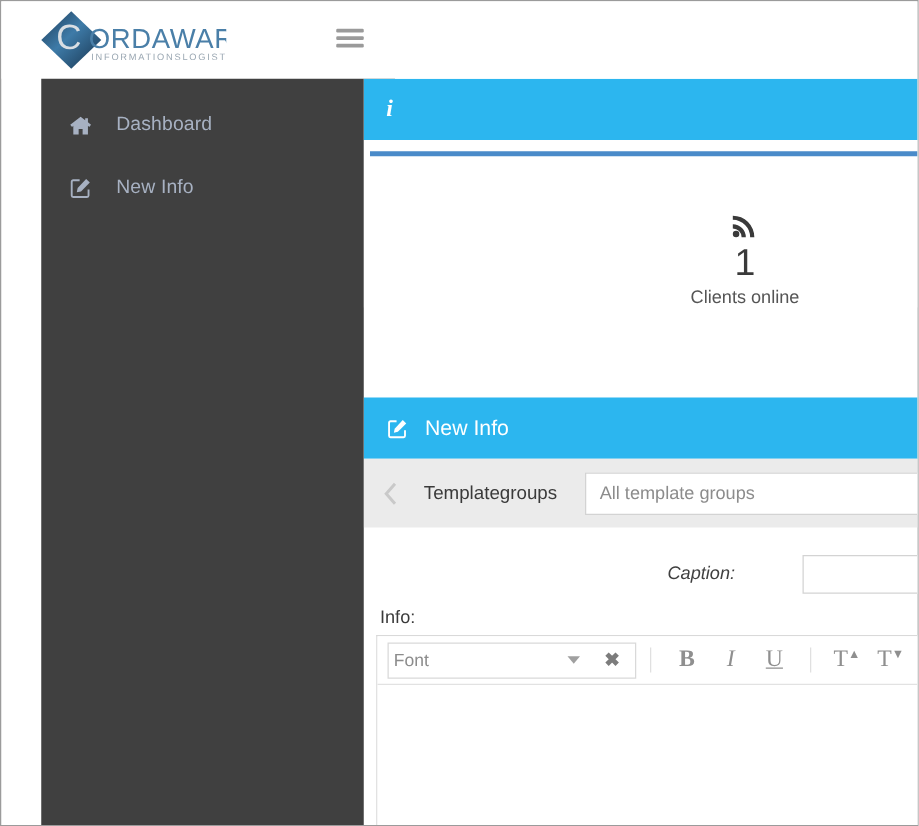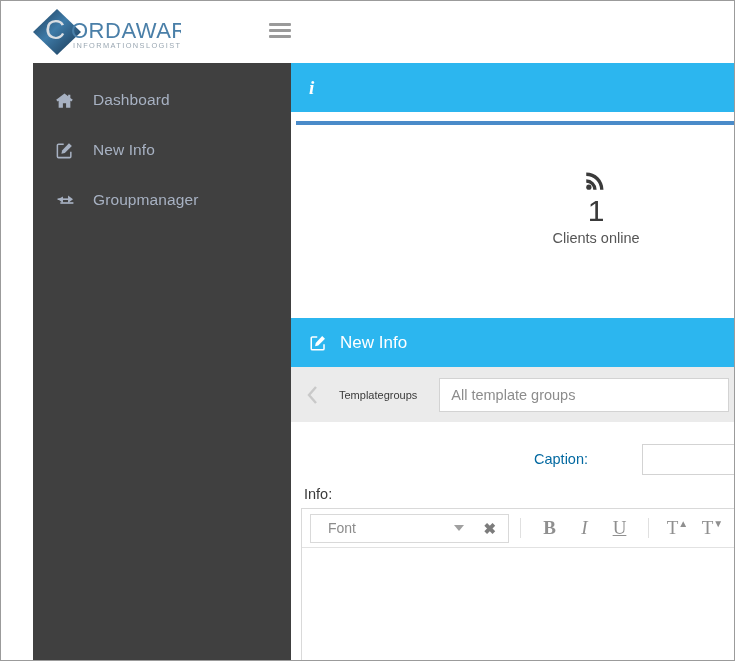--- a/index.html
+++ b/index.html
@@ -178,21 +178,21 @@
   }
   .chev-left {
     color: #c9c9c9;
     display: flex;
     align-items: center;
     cursor: pointer;
     margin-right: 18px;
   }
   .chev-left svg { display:block; }
   .tg-label {
-    font-size: 11px;
+    font-size: 15px;
     color: #3a3a3a;
     margin-right: 22px;
   }
   .tg-select {
     width: 290px;
     height: 34px;
     background: #ffffff;
     border: 1px solid #d3d3d3;
     box-sizing: border-box;
     display: flex;
@@ -208,22 +208,23 @@
     display: flex;
     align-items: center;
     height: 34px;
     margin-bottom: 10px;
   }
   .form-label-right {
     width: 60px;
     margin-left: 243px;
     text-align: left;
     font-size: 14.5px;
-    color: #0369a1;
+    color: #404040;
     margin-right: 0;
+    font-style: italic;
   }
   .caption-input {
     margin-left: 54px;
     width: 340px;
     height: 31px;
     border: 1px solid #d3d3d3;
     background: #ffffff;
     box-sizing: border-box;
     font-family: "Liberation Sans", sans-serif;
     font-size: 14px;
@@ -258,21 +259,21 @@
   }
   .font-select {
     width: 199px;
     height: 29px;
     border: 1px solid #d9d9d9;
     box-sizing: border-box;
     display: flex;
     align-items: center;
     font-size: 14px;
     color: #8c8c8c;
-    padding-left: 17px;
+    padding-left: 4px;
     cursor: pointer;
     position: relative;
   }
   .font-select .caret {
     position: absolute;
     right: 44px;
     width: 0; height: 0;
     border-left: 5px solid transparent;
     border-right: 5px solid transparent;
     border-top: 6px solid #a0a0a0;
@@ -364,31 +365,20 @@
       <span class="nav-icon">
         <svg width="19" height="19" viewBox="0 0 24 24" fill="none" stroke="currentColor" stroke-width="1.9">
           <path d="M20 13.5 L20 19.5 A1.5 1.5 0 0 1 18.5 21 L4.5 21 A1.5 1.5 0 0 1 3 19.5 L3 5.5 A1.5 1.5 0 0 1 4.5 4 L11 4"></path>
           <path d="M17.6 2.7 L21.3 6.4 L12.4 15.3 L8.1 16.2 L9 11.9 Z" fill="currentColor" stroke="none"></path>
         </svg>
       </span>
       <span class="nav-label">New Info</span>
     </div>
 
 
-    <div class="nav-item">
-      <span class="nav-icon">
-        <svg width="21" height="19" viewBox="0 0 24 24" fill="currentColor">
-          <path d="M2 9.3 L18.5 9.3 L18.5 11.4 L2 11.4 Z"></path>
-          <path d="M15.2 5.6 L21.5 10.35 L15.2 15.1 Z"></path>
-          <path d="M22 14.1 L5.5 14.1 L5.5 16.2 L22 16.2 Z"></path>
-          <path d="M8.8 11.4 L2.5 15.15 L8.8 19.9 Z" transform="translate(0,-4.6)"></path>
-        </svg>
-      </span>
-      <span class="nav-label">Groupmanager</span>
-    </div>
   </div>
 
   <div class="content">
 
     <div class="panel">
       <div class="panel-head">
         <span class="ph-icon info-i">i</span>
       </div>
       <div class="panel-body">
         <div class="divider-blue"></div>

